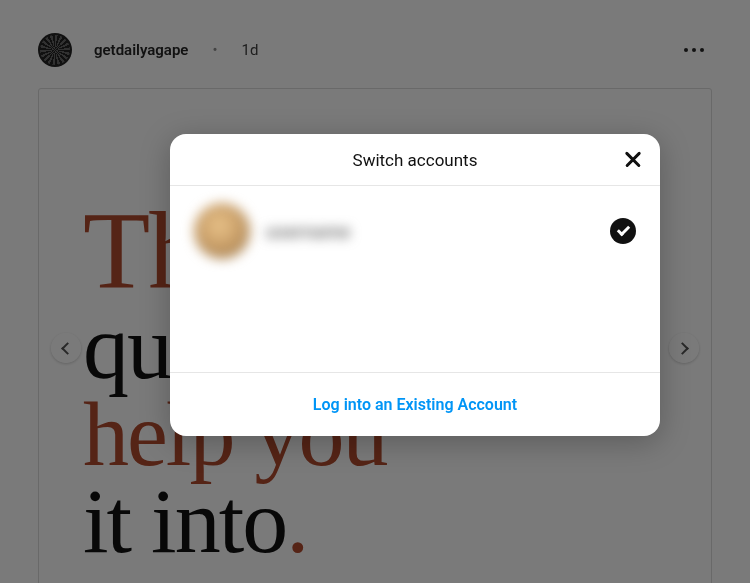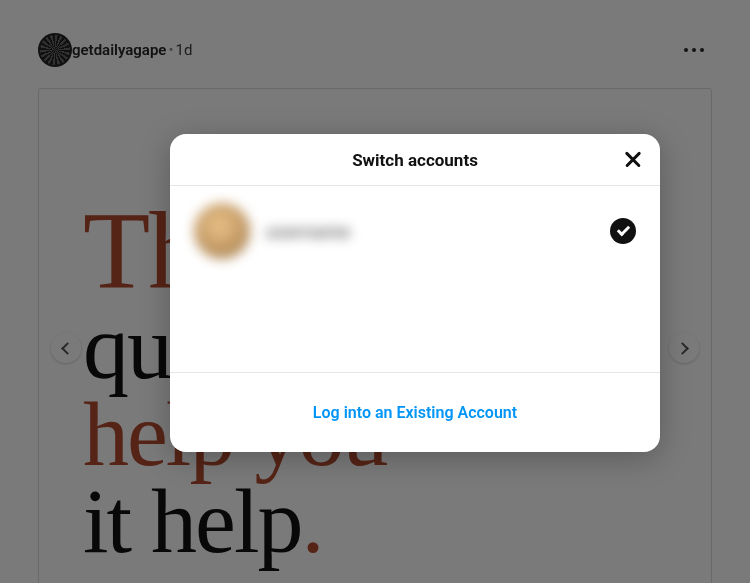--- a/index.html
+++ b/index.html
@@ -3,21 +3,21 @@
   <meta charset="utf-8">
   <style>
     * { margin: 0; padding: 0; box-sizing: border-box; }
     html, body { width: 750px; height: 583px; overflow: hidden; font-family: -apple-system, BlinkMacSystemFont, "Segoe UI", Roboto, Helvetica, Arial, sans-serif; }
 
     .stage { position: relative; width: 750px; height: 583px; background: #fff; }
 
     
     .post { position: absolute; inset: 0; padding: 30px 38px 0 38px; }
     .post-header { display: flex; align-items: center; justify-content: space-between; height: 40px; margin-bottom: 18px; }
-    .post-header-left { display: flex; align-items: center; gap: 0; }
+    .post-header-left { display: flex; align-items: center; gap: 22px; }
     .avatar-sm { width: 34px; height: 34px; border-radius: 50%; background: radial-gradient(circle at 50% 50%, #555 0%, #333 40%, #111 100%); position: relative; overflow: hidden; }
     .avatar-sm::after { content: ""; position: absolute; inset: 2px; border-radius: 50%; background: repeating-conic-gradient(#666 0deg 10deg, #222 10deg 20deg); filter: blur(.3px); }
     .username { font-weight: 600; font-size: 15px; color: #262626; }
     .dot-sep { color: #8e8e8e; font-size: 15px; padding: 0 2px; }
     .timestamp { color: #404040; font-size: 15px; }
     .more-btn { display: flex; gap: 4px; padding: 8px; cursor: pointer; }
     .more-btn span { width: 4px; height: 4px; border-radius: 50%; background: #262626; display: block; }
 
     .post-card { border: 1px solid #dbdbdb; border-radius: 3px; background: #fff; height: 520px; position: relative; overflow: hidden; }
     .post-content { position: absolute; left: 44px; top: 110px; }
@@ -33,35 +33,35 @@
     .chev { width: 9px; height: 9px; border-right: 2px solid #555; border-bottom: 2px solid #555; }
     .nav-left .chev { transform: rotate(135deg); margin-left: 3px; }
     .nav-right .chev { transform: rotate(-45deg); margin-right: 3px; }
 
     
     .overlay { position: absolute; inset: 0; background: rgba(0,0,0,.52); }
 
     
     .modal { position: absolute; left: 170px; top: 134px; width: 490px; background: #fff; border-radius: 16px; overflow: hidden; box-shadow: 0 6px 30px rgba(0,0,0,.25); }
     .modal-header { position: relative; height: 52px; display: flex; align-items: center; justify-content: center; border-bottom: 1px solid #e6e6e6; }
-    .modal-title { font-size: 17px; font-weight: 700; color: #111; }
+    .modal-title { font-size: 17px; font-weight: 400; color: #111; }
     .close-btn { position: absolute; right: 10px; top: 50%; transform: translateY(-50%); width: 34px; height: 34px; display: flex; align-items: center; justify-content: center; cursor: pointer; }
     .x-line { position: absolute; width: 20px; height: 2.5px; background: #111; border-radius: 2px; }
     .x-line.a { transform: rotate(45deg); }
     .x-line.b { transform: rotate(-45deg); }
 
     .modal-body { height: 186px; padding: 14px 24px; }
     .account-row { display: flex; align-items: center; justify-content: space-between; height: 62px; cursor: pointer; }
     .account-left { display: flex; align-items: center; gap: 16px; }
     .account-avatar { width: 56px; height: 56px; border-radius: 50%; background: radial-gradient(circle at 45% 40%, #e9c38a 0%, #caa06a 45%, #8d6a3f 100%); filter: blur(6px); }
     .account-name { font-size: 18px; font-weight: 600; color: #6b6b6b; filter: blur(6px); letter-spacing: .5px; }
     .check-badge { width: 26px; height: 26px; border-radius: 50%; background: #111; display: flex; align-items: center; justify-content: center; }
     .check-mark { width: 7px; height: 12px; border-right: 3px solid #fff; border-bottom: 3px solid #fff; transform: rotate(45deg) translate(-1px, -1px); }
 
-    .modal-footer { border-top: 1px solid #e6e6e6; height: 80px; display: flex; align-items: center; justify-content: center; }
+    .modal-footer { border-top: 1px solid #e6e6e6; height: 64px; display: flex; align-items: center; justify-content: center; }
     .login-link { color: #0095f6; font-size: 16px; font-weight: 600; cursor: pointer; }
   </style>
 </head>
 <body>
 
 <div class="stage">
 
   <div class="post">
     <div class="post-header">
       <div class="post-header-left">
@@ -75,21 +75,21 @@
         <span></span>
         <span></span>
       </div>
     </div>
     <div class="post-card">
       <div class="post-content">
         <div class="big-text line1">Th</div>
         <div class="big-text line2">qu</div>
         <div class="big-text line3">help you</div>
         <div class="big-text line4">
-          <span>it help</span><span class="period">.</span>
+          <span>it into</span><span class="period">.</span>
         </div>
       </div>
       <div class="nav-arrow nav-left">
         <div class="chev"></div>
       </div>
       <div class="nav-arrow nav-right">
         <div class="chev"></div>
       </div>
     </div>
   </div>

